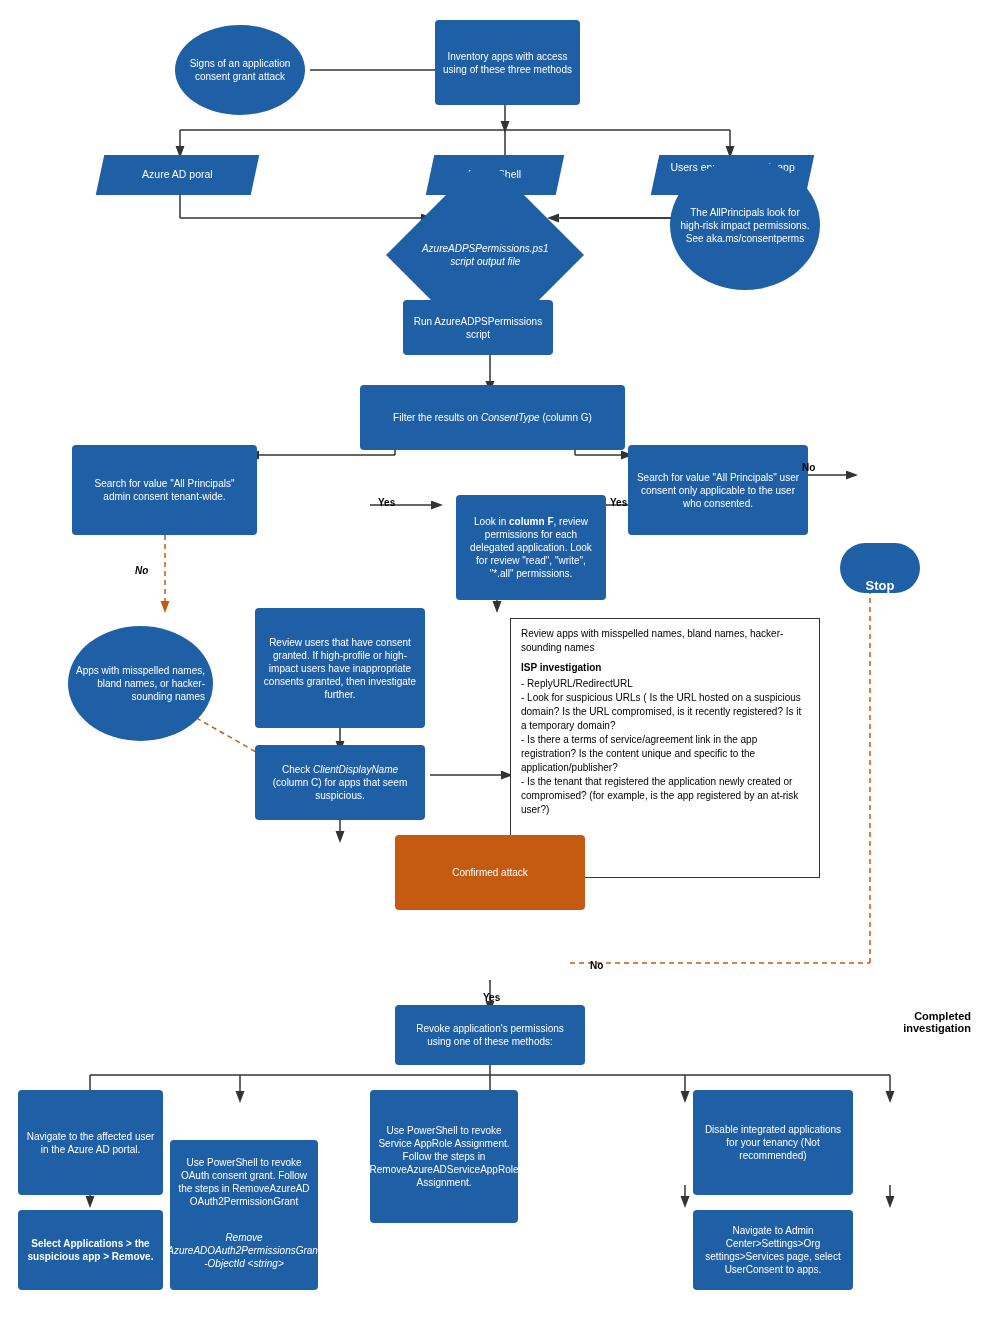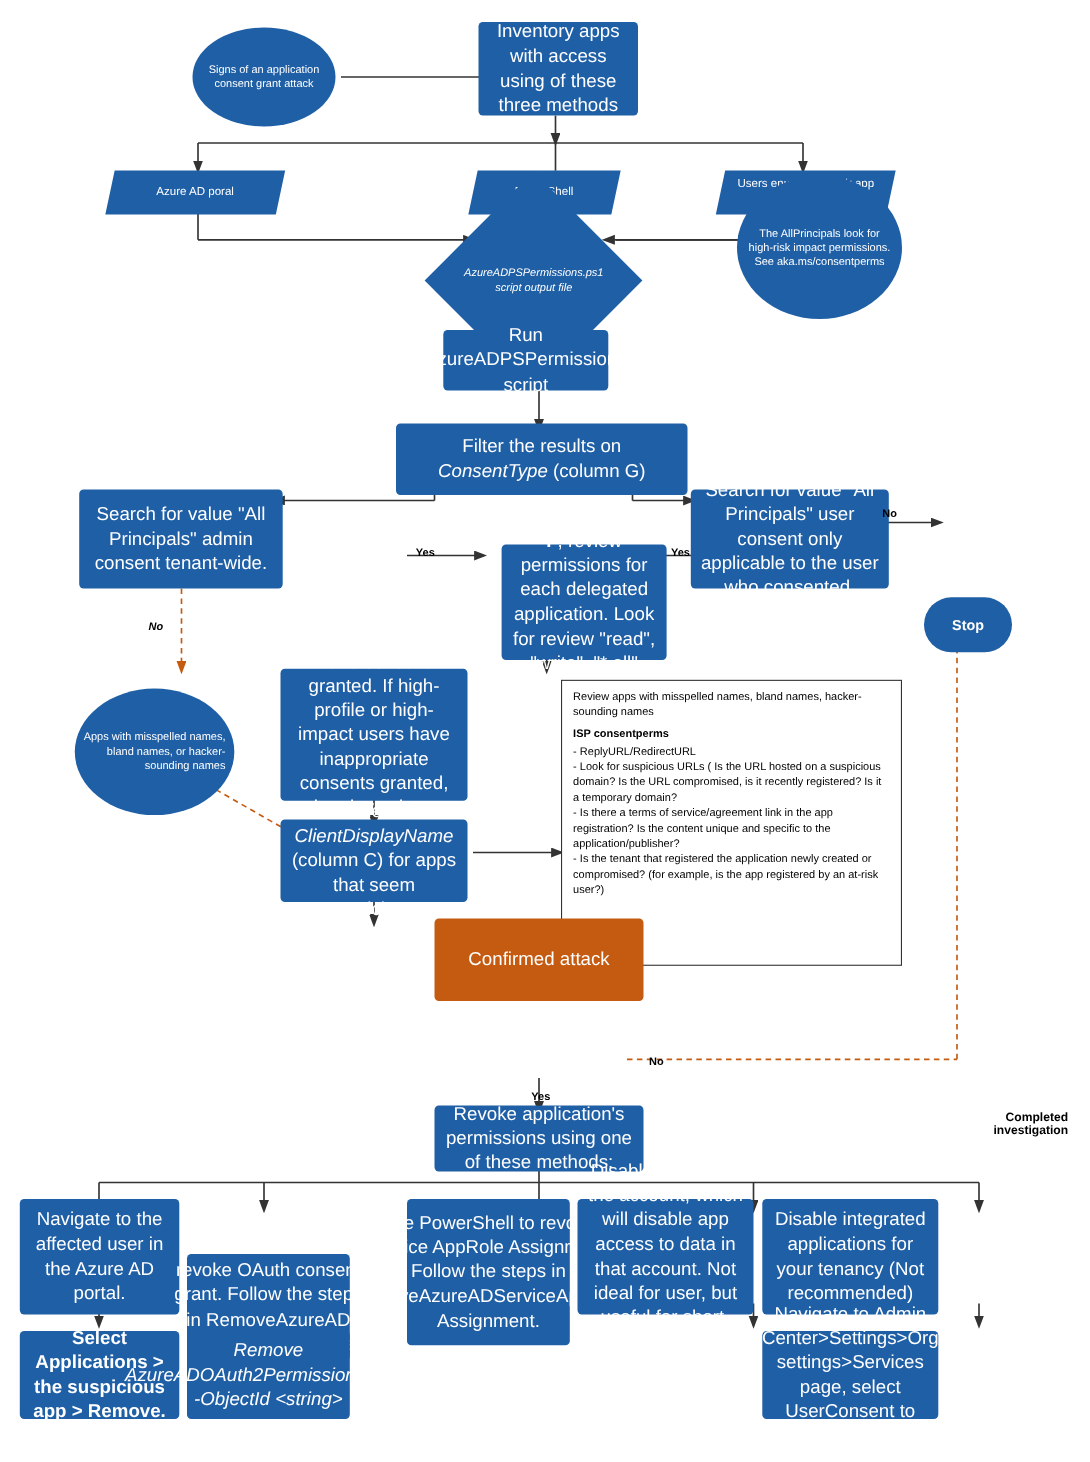--- a/index.html
+++ b/index.html
@@ -20,21 +20,21 @@
     
     .box {
       position: absolute;
       background: #1f5fa6;
       color: #fff;
       text-align: center;
       border-radius: 4px;
       display: flex;
       align-items: center;
       justify-content: center;
-      font-size: 17px;
+      font-size: 10px;
       line-height: 1.3;
       padding: 6px 8px;
     }
     .box.orange {
       background: #c55a11;
     }
     .diamond {
       position: absolute;
       background: #1f5fa6;
       color: #fff;
@@ -79,21 +79,21 @@
     }
     .parallelogram-text {
       transform: skewX(12deg);
     }
     .stop-shape {
       position: absolute;
       background: #1f5fa6;
       color: #fff;
       text-align: center;
       display: flex;
-      align-items: center;
+      align-items: flex-end;
       justify-content: center;
       font-size: 13px;
       font-weight: bold;
       border-radius: 50%;
     }
     .info-box {
       position: absolute;
       border: 1.5px solid #333;
       background: #fff;
       color: #000;
@@ -283,21 +283,21 @@
   </div>
 
   <div class="label-text" style="left:135px;top:565px;font-style:italic;">No</div>
 
   <div class="box" style="left:255px;top:745px;width:170px;height:75px;">
     <span>Check <em>ClientDisplayName</em> (column C) for apps that seem suspicious.</span>
   </div>
 
   <div class="info-box" style="left:510px;top:618px;width:310px;height:260px;">
     <div style="margin-bottom:4px;">Review apps with misspelled names, bland names, hacker-sounding names</div>
-    <div style="font-weight:bold;margin-top:6px;margin-bottom:2px;">ISP consentperms</div>
+    <div style="font-weight:bold;margin-top:6px;margin-bottom:2px;">ISP investigation</div>
     <div>
       - ReplyURL/RedirectURL<br>
       - Look for suspicious URLs ( Is the URL hosted on a suspicious domain? Is the URL compromised, is it recently registered? Is it a temporary domain?<br>
       - Is there a terms of service/agreement link in the app registration? Is the content unique and specific to the application/publisher?<br>
       - Is the tenant that registered the application newly created or compromised? (for example, is the app registered by an at-risk user?)
     </div>
   </div>
 
   <div class="box orange" style="left:395px;top:835px;width:190px;height:75px;">
     <span>Confirmed attack</span>
@@ -316,23 +316,20 @@
   </div>
 
   <div class="box" style="left:170px;top:1140px;width:148px;height:97px;">
     <span>Use PowerShell to revoke OAuth consent grant. Follow the steps in RemoveAzureAD OAuth2PermissionGrant cmdlets.</span>
   </div>
 
   <div class="box" style="left:370px;top:1090px;width:148px;height:133px;">
     <span>Use PowerShell to  revoke Service AppRole Assignment. Follow the steps in RemoveAzureADServiceAppRole Assignment.</span>
   </div>
 
-  <div class="box" style="left:525px;top:1090px;width:160px;height:105px;">
-    <span>Disable sign-in for the account, which will disable app access to data in that account. Not ideal for user, but useful for short-term remediation.</span>
-  </div>
 
   <div class="box" style="left:693px;top:1090px;width:160px;height:105px;">
     <span>Disable integrated applications for your tenancy (Not recommended)</span>
   </div>
 
   <div class="box" style="left:18px;top:1210px;width:145px;height:80px;font-weight:bold;">
     <span><strong>Select Applications &gt; the suspicious app &gt; Remove.</strong></span>
   </div>
 
   <div class="box" style="left:170px;top:1210px;width:148px;height:80px;font-style:italic;">

